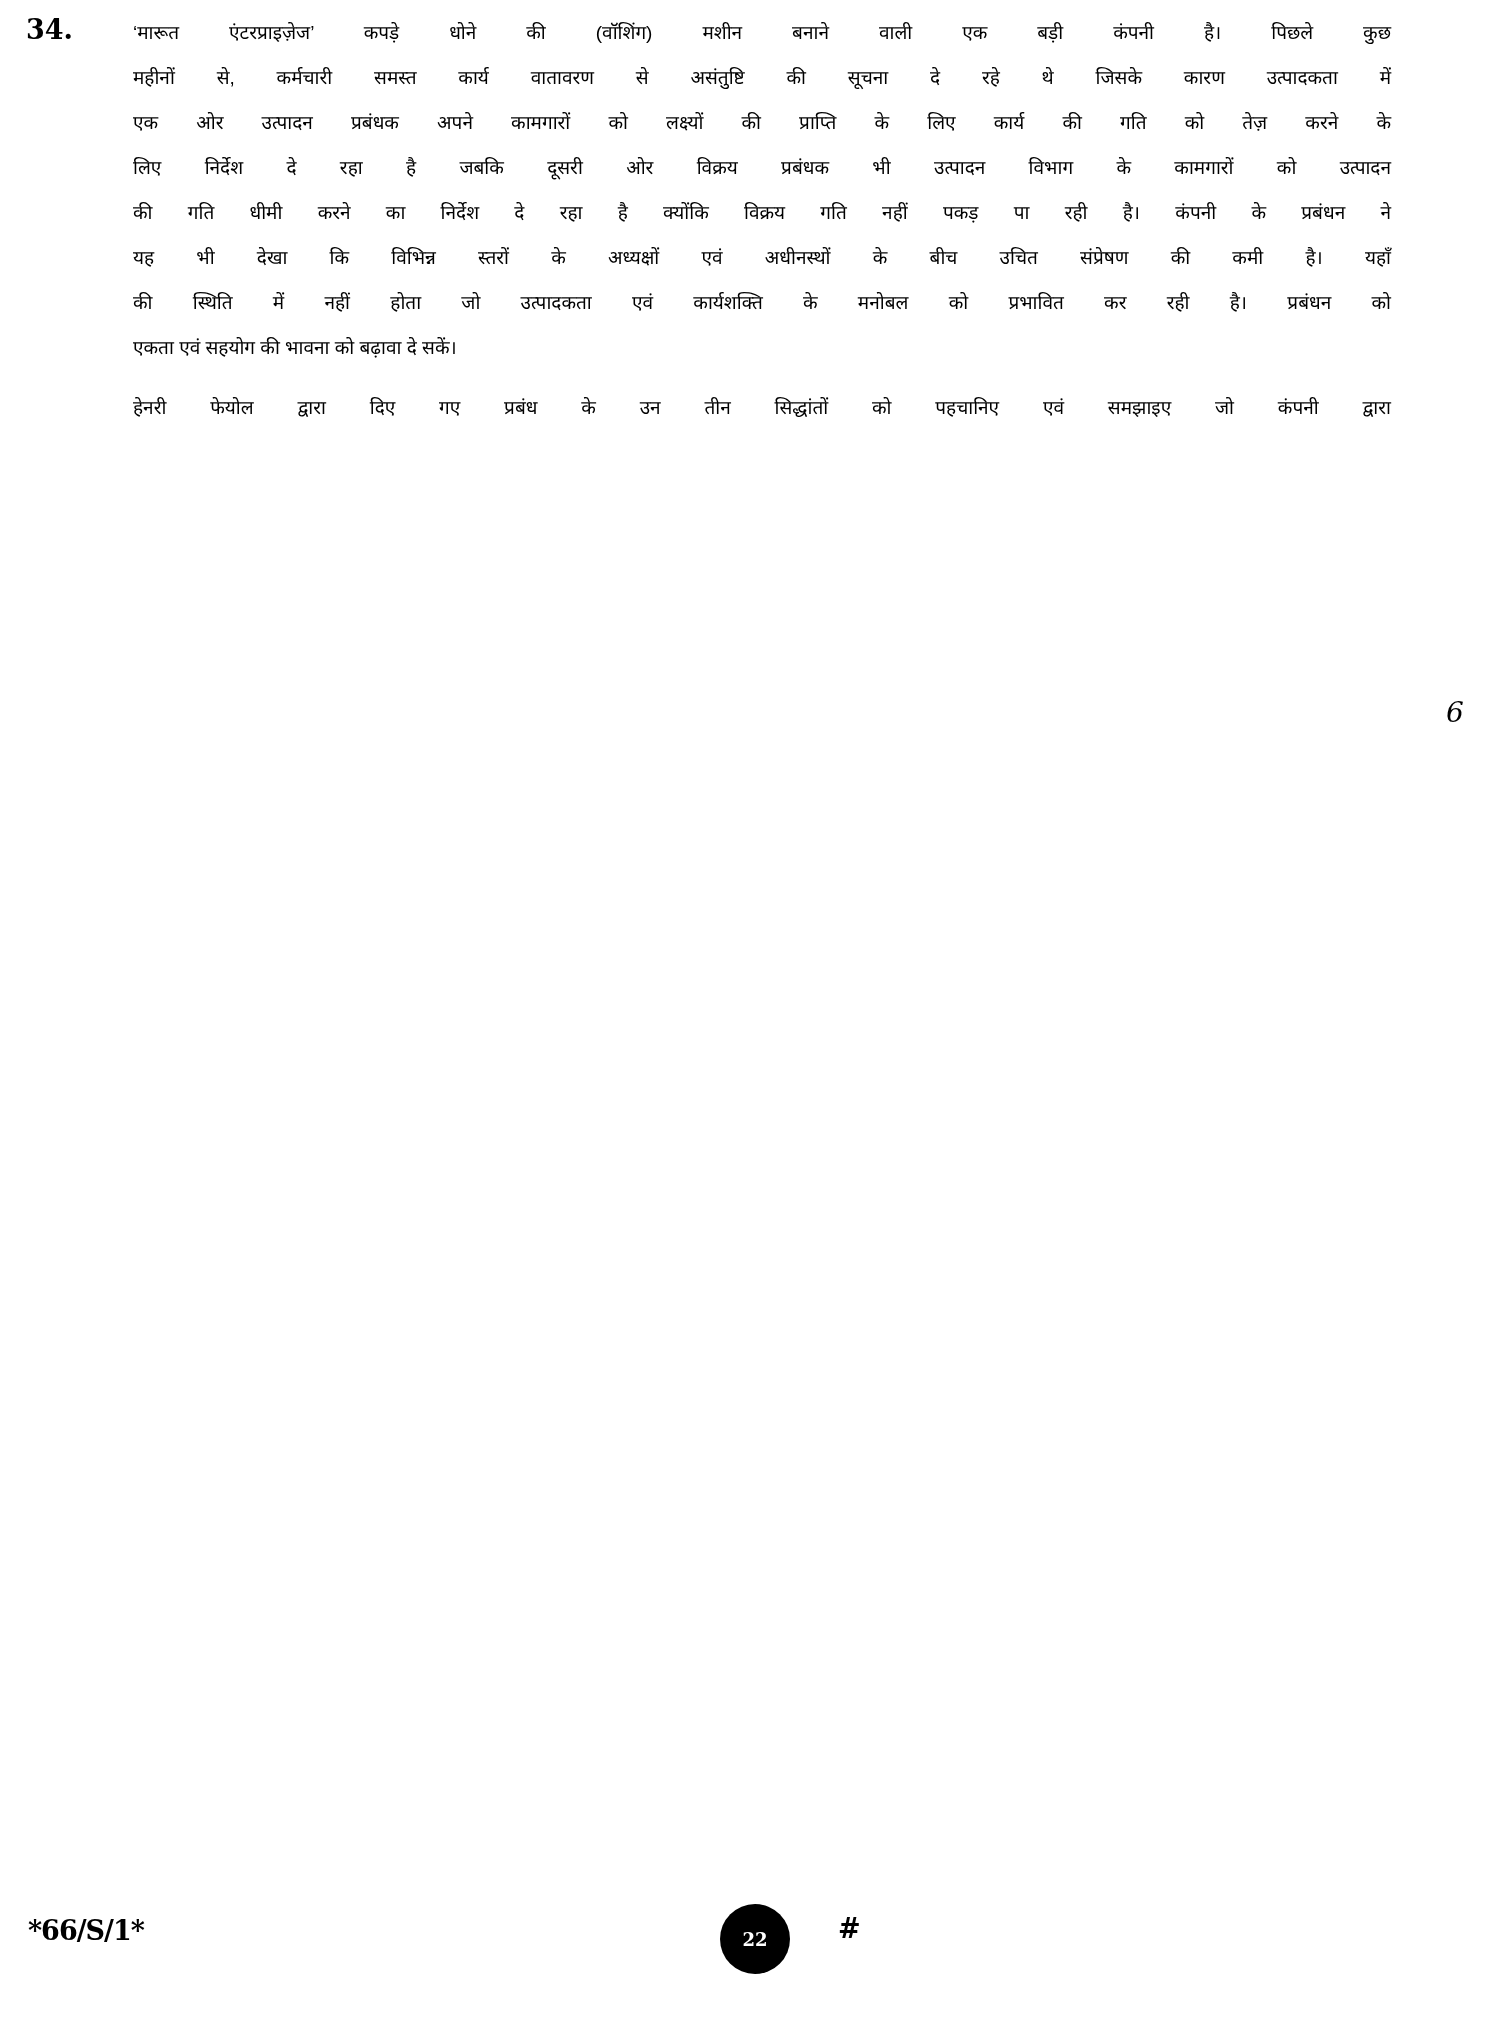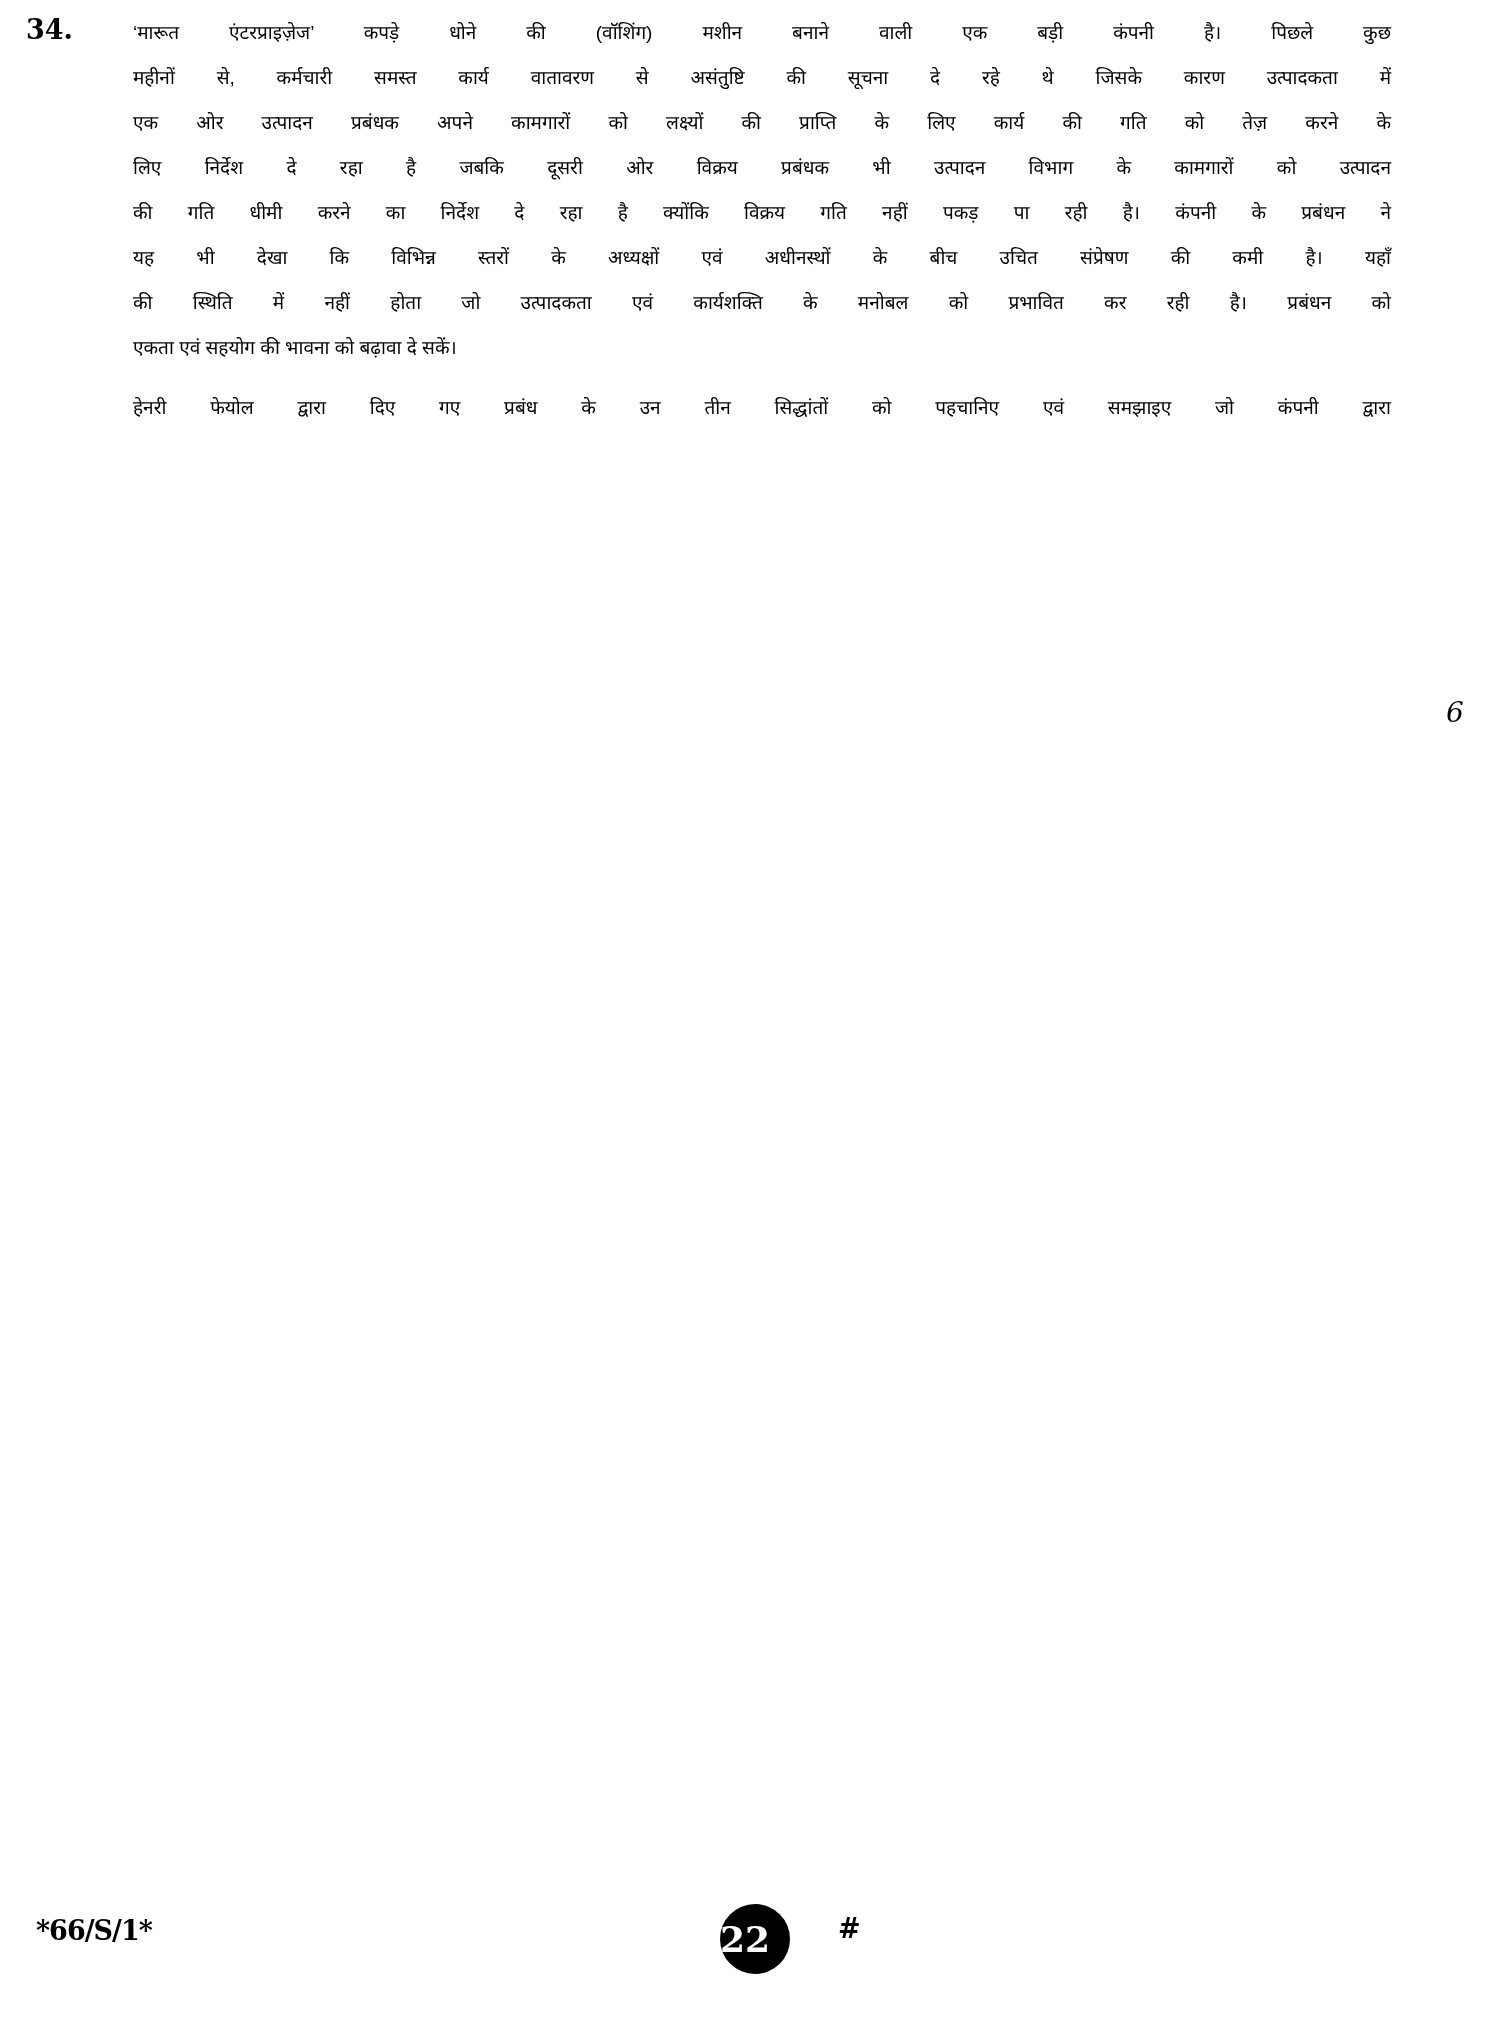--- a/index.html
+++ b/index.html
@@ -9,26 +9,26 @@
           font-weight: bold; font-size: 27px; }
   .qbody { position: absolute; left: 133px; top: 10px; width: 1258px;
            font-family: Liberation Sans, sans-serif; font-size: 19px;
            line-height: 45px; }
   .line { display: block; height: 45px; white-space: nowrap; text-align: justify;
           text-align-last: justify; }
   .line.last { text-align-last: left; }
   .para2 { margin-top: 15px; }
   .marks { position: absolute; left: 1446px; top: 696px; font-family: "DejaVu Serif", serif;
            font-style: italic; font-size: 28px; }
-  .footer-code { position: absolute; left: 36px; top: 1915px; font-family: "DejaVu Serif", serif;
+  .footer-code { position: absolute; left: 28px; top: 1915px; font-family: "DejaVu Serif", serif;
                  font-weight: bold; font-size: 27px; letter-spacing: -1px; }
   .page-circle { position: absolute; left: 720px; top: 1904px; width: 70px; height: 70px;
                  border-radius: 50%; background: #000; color: #fff; display: flex;
-                 align-items: center; font-family: "DejaVu Serif", serif;
-                 font-weight: bold; font-size: 36px; }
+                 align-items: center; justify-content: center; font-family: "DejaVu Serif", serif;
+                 font-weight: bold; font-size: 18px; }
   .hash { position: absolute; left: 838px; top: 1913px; font-family: "DejaVu Serif", serif;
           font-weight: bold; font-size: 27px; }
 </style>
 </head>
 <body>
 
 <div class="qnum">34.</div>
 
 <div class="qbody">
   <div>

